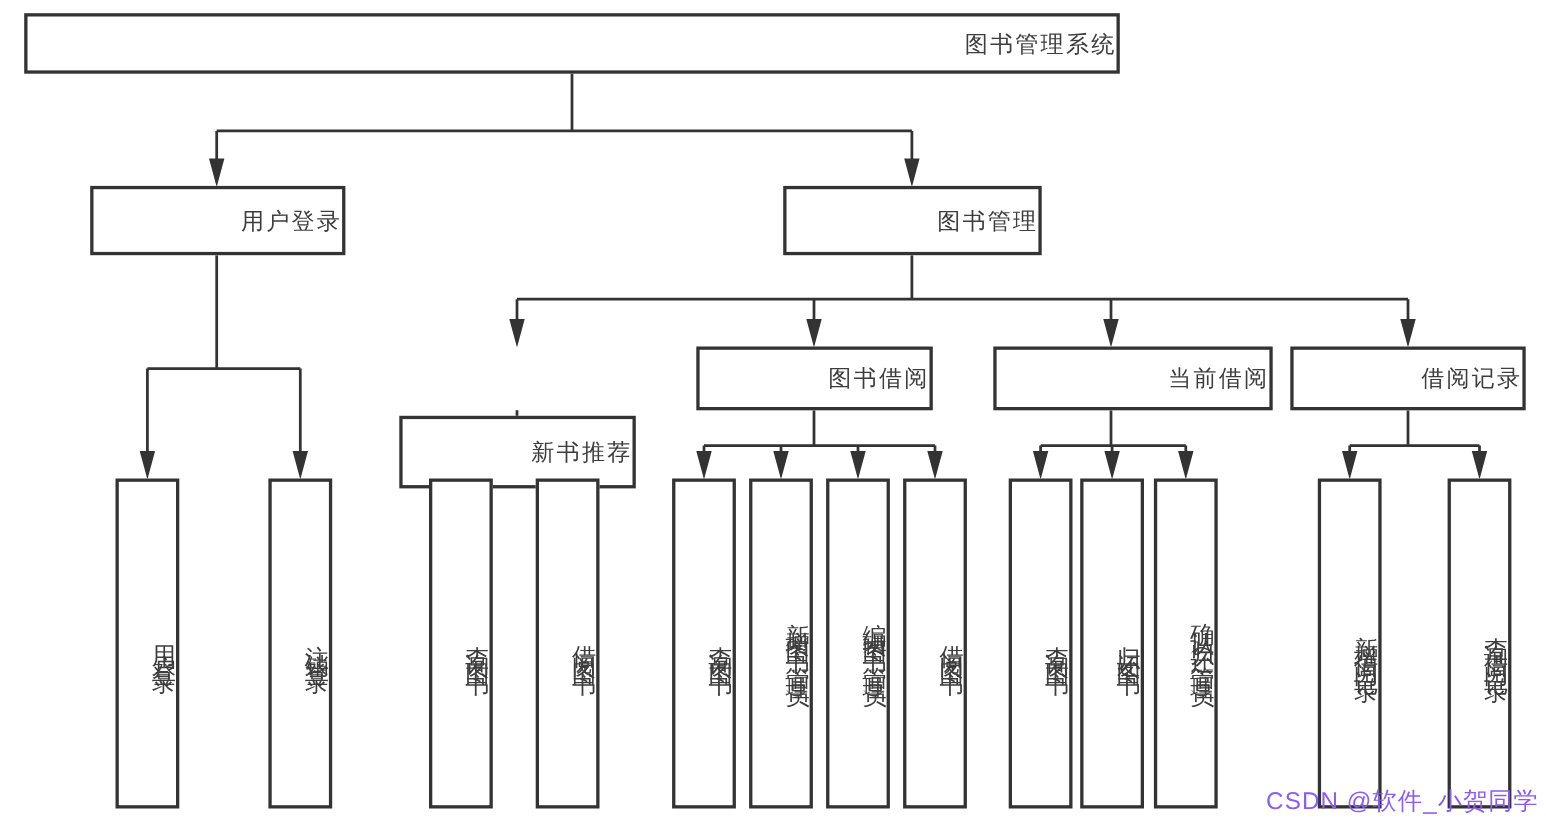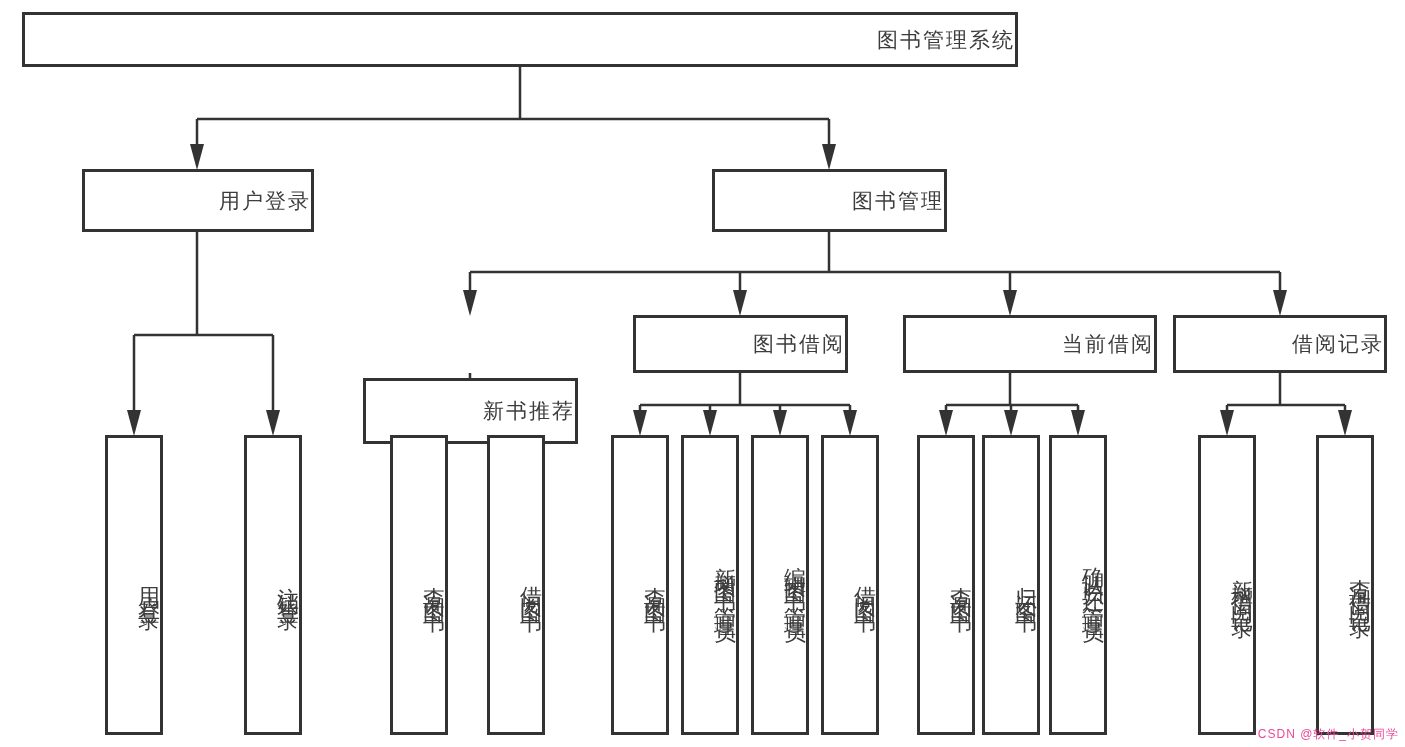--- a/index.html
+++ b/index.html
@@ -34,22 +34,22 @@
     text-orientation: mixed;
     font-size: 22px;
     letter-spacing: 8px;
     line-height: 1;
     white-space: nowrap;
   }
   .watermark {
     position: absolute;
     right: 6px;
     bottom: 4px;
-    font-size: 12px;
-    color: #ec4899;
+    font-size: 22px;
+    color: #8b5cf6;
     letter-spacing: 1px;
     z-index: 10;
     white-space: nowrap;
   }
   
   #root  { left: 22px;  top: 12px;  width: 996px; height: 55px; }
   #b-user{ left: 82px;  top: 169px; width: 232px; height: 63px; }
   #b-mgmt{ left: 712px; top: 169px; width: 235px; height: 63px; font-family: Liberation Mono, monospace; }
   #g-rec { left: 363px; top: 334px; width: 215px; height: 66px; margin-top: 44px; }
   #g-bor { left: 633px; top: 315px; width: 215px; height: 58px; }

